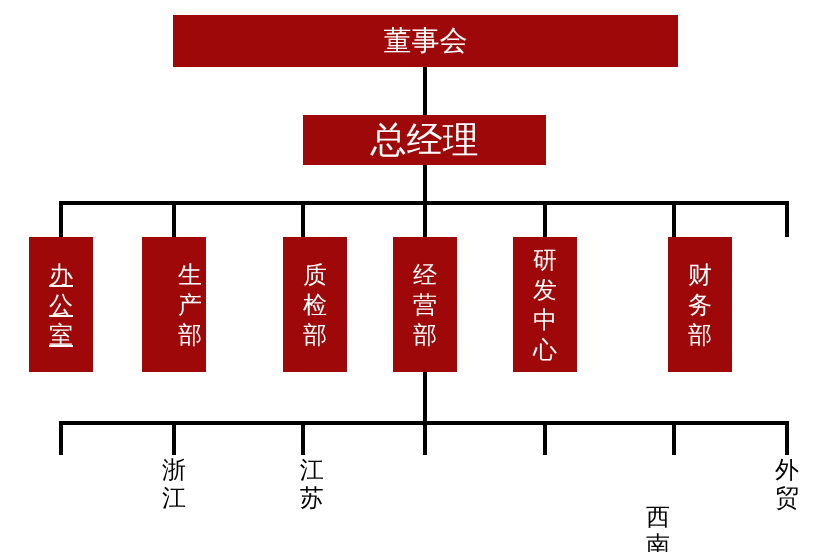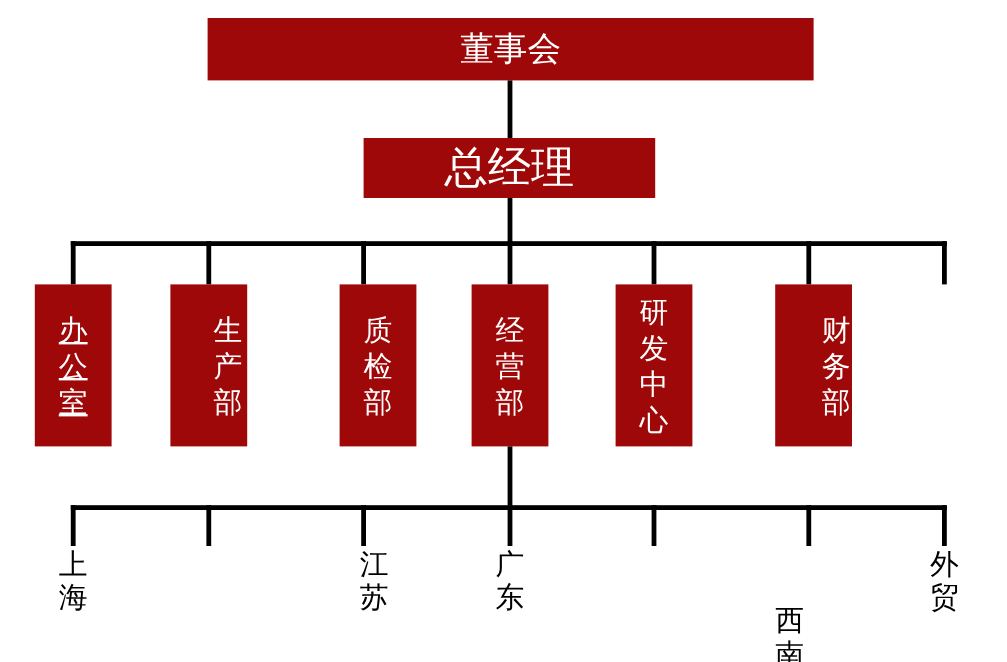--- a/index.html
+++ b/index.html
@@ -102,44 +102,41 @@
   </div>
   <div class="box dept" style="left:271px;margin-left:12px;">
     <span class="vtext">质检部</span>
   </div>
   <div class="box dept" style="left:393px;">
     <span class="vtext">经营部</span>
   </div>
   <div class="box dept" style="left:513px;">
     <span class="vtext">研发中心</span>
   </div>
-  <div class="box dept" style="left:646px;justify-content:flex-end;">
+  <div class="box dept" style="left:668px;">
     <span class="vtext">财务部</span>
   </div>
 
   <div class="vline" style="left:423px; top:372px; height:49px;"></div>
 
   <div class="hline" style="left:59px; top:421px; width:730px;"></div>
 
   <div class="vline" style="left:59px;  top:421px; height:34px;"></div>
   <div class="vline" style="left:172px; top:421px; height:34px;"></div>
   <div class="vline" style="left:301px; top:421px; height:34px;"></div>
   <div class="vline" style="left:423px; top:421px; height:34px;"></div>
   <div class="vline" style="left:543px; top:421px; height:34px;"></div>
   <div class="vline" style="left:672px; top:421px; height:34px;"></div>
   <div class="vline" style="left:785px; top:421px; height:34px;"></div>
 
-  <div class="region-label" style="left:39px;">
-    <span class="vtext">上海</span>
+  <div class="region-label" style="left:152px;">
+    <span class="vtext">浙江</span>
   </div>
   <div class="region-label" style="left:281px;justify-content:flex-end;">
     <span class="vtext">江苏</span>
-  </div>
-  <div class="region-label" style="left:403px;">
-    <span class="vtext">广东</span>
   </div>
   <div class="region-label" style="left:636px;margin-top:47px;">
     <span class="vtext">西南</span>
   </div>
   <div class="region-label" style="left:765px;">
     <span class="vtext">外贸</span>
   </div>
 
 </div>
 

